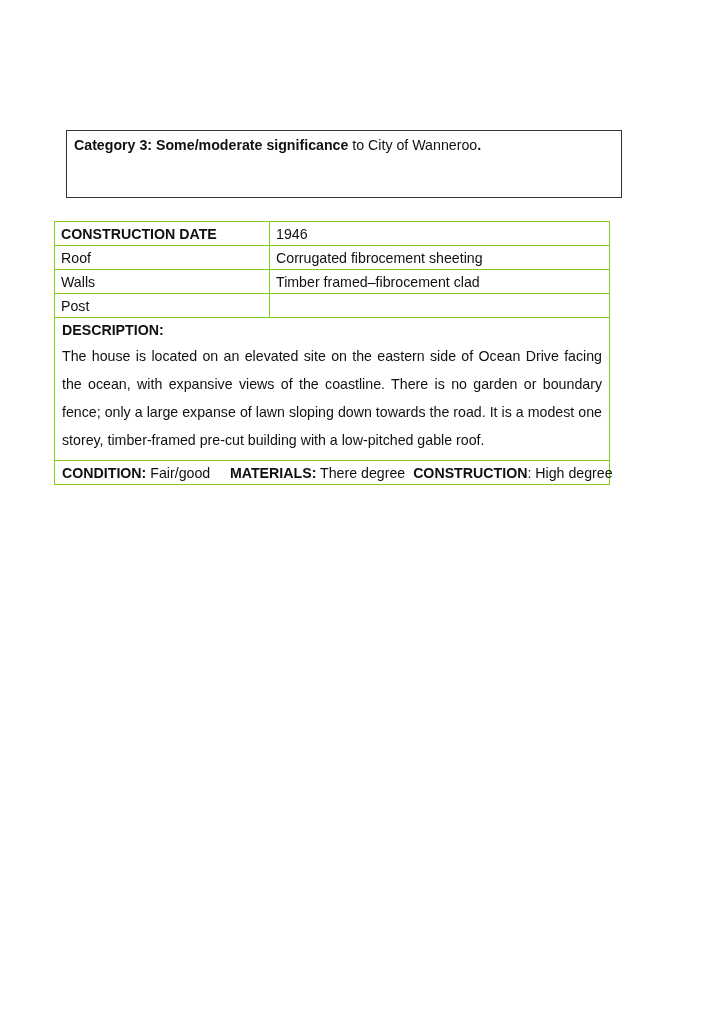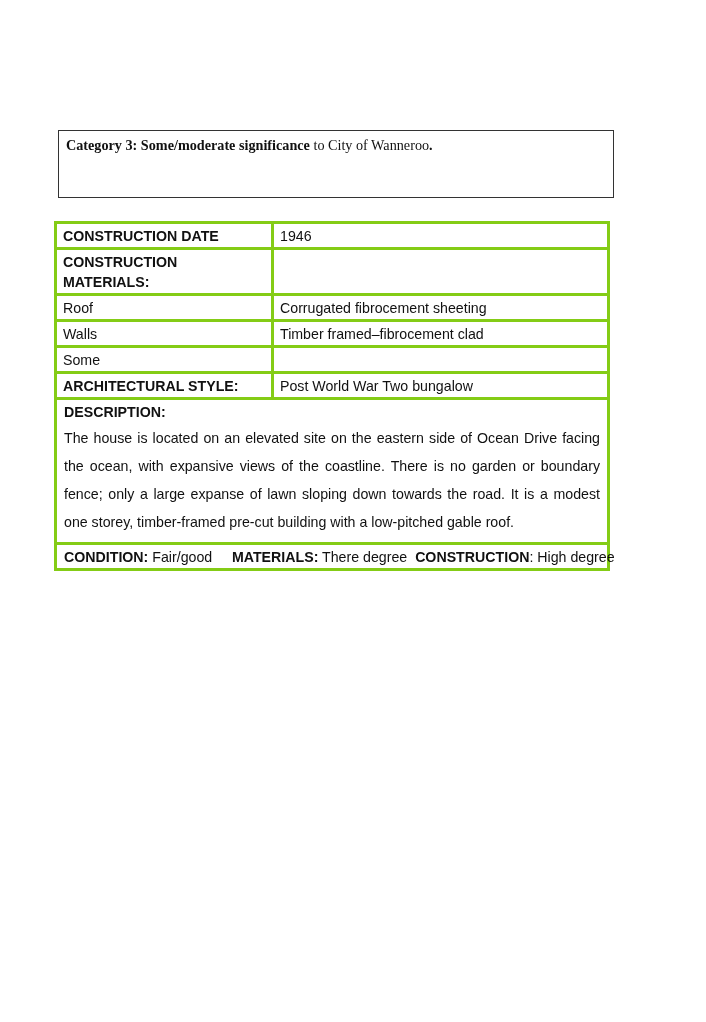--- a/index.html
+++ b/index.html
@@ -1,22 +1,22 @@
 <!DOCTYPE html>
 <html><head>
 <meta charset="utf-8">
 <style>
   html, body { margin:0; padding:0; background:#ffffff; }
   body { width:706px; height:1022px; position:relative; font-family:"Liberation Sans", sans-serif; color:#111; font-size:14.2px; }
-  .box1 { position:absolute; left:58px; top:130px; width:554px; height:66px; border:1px solid #333; box-sizing:content-box;font-family:Liberation Serif, serif; }
+  .box1 { position:absolute; left:66px; top:130px; width:554px; height:66px; border:1px solid #333; box-sizing:content-box; }
   .box1 .l1 { position:absolute; left:7px; top:5px; line-height:18px; }
   .box1 .l2 { position:absolute; left:7px; right:7px; top:26px; line-height:20px; text-align:justify; text-align-last:left; }
   b, .b { font-weight:bold; }
   table { position:absolute; left:54px; top:221px; width:556px; border-collapse:collapse; table-layout:fixed; }
-  td { border:3px solid #84cc16; padding:0 6px; vertical-align:middle; line-height:20px; }
+  td { border:1px solid #84cc16; padding:0 6px; vertical-align:middle; line-height:20px; }
   td.c1 { width:202px; }
   tr.r24 td { height:23px; }
   tr.r44 td { height:43px; }
   .desc { padding:2px 7px 6px 7px; }
   .desc .h { line-height:20px; margin-bottom:2px; }
   .desc .p { line-height:28px; text-align:justify; text-align-last:left; }
   .cond { height:23px; padding:0 7px; white-space:pre; }
 </style>
 </head>
 <body>
@@ -24,41 +24,31 @@
 <div class="box1">
   <div class="l1"><span class="b">Category 3: Some/moderate significance</span><span> to City of Wanneroo</span><span class="b">.</span></div>
 </div>
 
 <table>
   <tbody>
       <tr class="r24">
     <td class="c1 b">CONSTRUCTION DATE</td>
     <td>1946</td>
   </tr>
-  <tr class="r44">
-    <td class="c1 b">
-          <span style="display:block;width:130px;">CONSTRUCTION MATERIALS:</span>
-        </td>
-    <td></td>
-  </tr>
   <tr class="r24">
     <td class="c1">Roof</td>
     <td>Corrugated fibrocement sheeting</td>
   </tr>
   <tr class="r24">
     <td class="c1">Walls</td>
     <td>Timber framed–fibrocement clad</td>
   </tr>
   <tr class="r24">
-    <td class="c1">Some</td>
+    <td class="c1">Post</td>
     <td></td>
-  </tr>
-  <tr class="r24">
-    <td class="c1 b">ARCHITECTURAL STYLE:</td>
-    <td>Post World War Two bungalow</td>
   </tr>
   <tr>
     <td colspan="2" class="desc">
       <div class="h b">DESCRIPTION:</div>
       <div class="p">The house is located on an elevated site on the eastern side of Ocean Drive facing the ocean, with expansive views of the coastline. There is no garden or boundary fence; only a large expanse of lawn sloping down towards the road.  It is a modest one storey, timber-framed pre-cut building with a low-pitched gable roof.</div>
     </td>
   </tr>
   <tr>
     <td colspan="2" class="cond"><span class="b">CONDITION:</span><span> Fair/good     </span><span class="b">MATERIALS:</span><span> There degree  </span><span class="b">CONSTRUCTION</span><span>: High degree</span></td>
   </tr>

